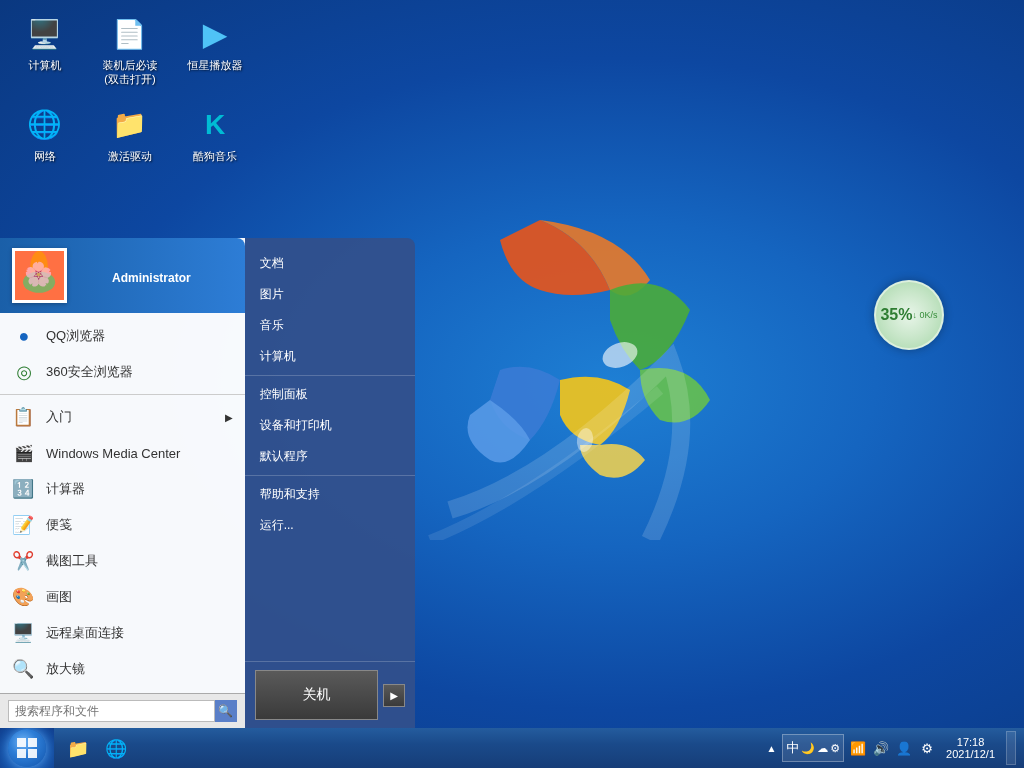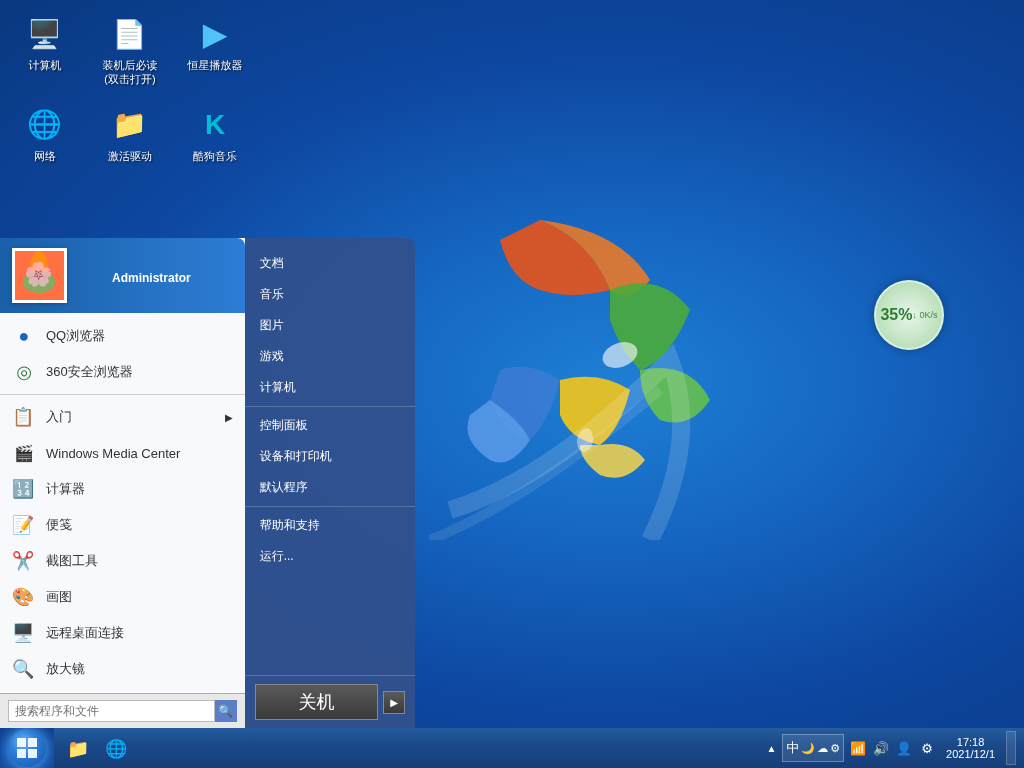--- a/index.html
+++ b/index.html
@@ -336,22 +336,22 @@
       padding: 8px 10px;
       gap: 5px;
       border-top: 1px solid rgba(255,255,255,0.2);
     }
 
     .shutdown-btn {
       flex: 1;
       background: linear-gradient(to bottom, #5a5a5a, #3a3a3a);
       color: white;
       border: 1px solid #888;
-      padding: 5px 8px;
-      font-size: 18px;
+      padding: 15px 8px;
+      font-size: 14px;
       cursor: pointer;
       text-align: center;
     }
 
     .shutdown-arrow {
       background: linear-gradient(to bottom, #5a5a5a, #3a3a3a);
       color: white;
       border: 1px solid #888;
       padding: 5px 6px;
       font-size: 10px;
@@ -532,27 +532,24 @@
         <button class="search-btn">🔍</button>
       </div>
     </div>
 
     <div class="start-menu-right">
 
       <div class="right-menu-item">
         <span>文档</span>
       </div>
       <div class="right-menu-item">
+        <span>图片</span>
+      </div>
+      <div class="right-menu-item">
         <span>音乐</span>
-      </div>
-      <div class="right-menu-item">
-        <span>图片</span>
-      </div>
-      <div class="right-menu-item">
-        <span>游戏</span>
       </div>
       <div class="right-menu-item">
         <span>计算机</span>
       </div>
       <div class="right-divider"></div>
       <div class="right-menu-item">
         <span>控制面板</span>
       </div>
       <div class="right-menu-item">
         <span>设备和打印机</span>

